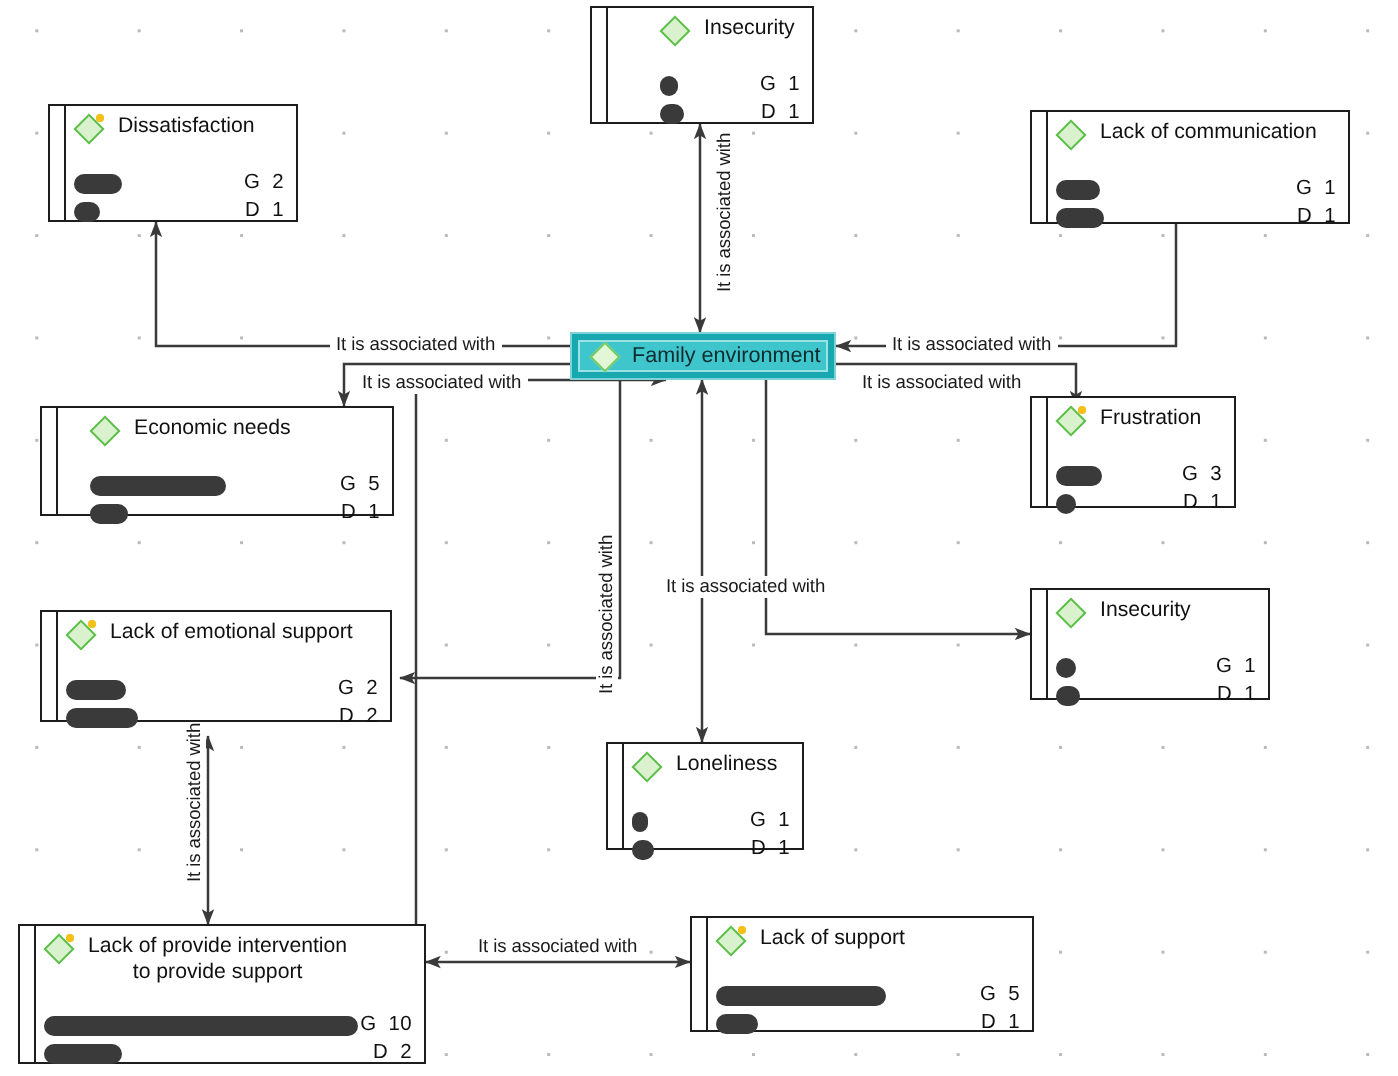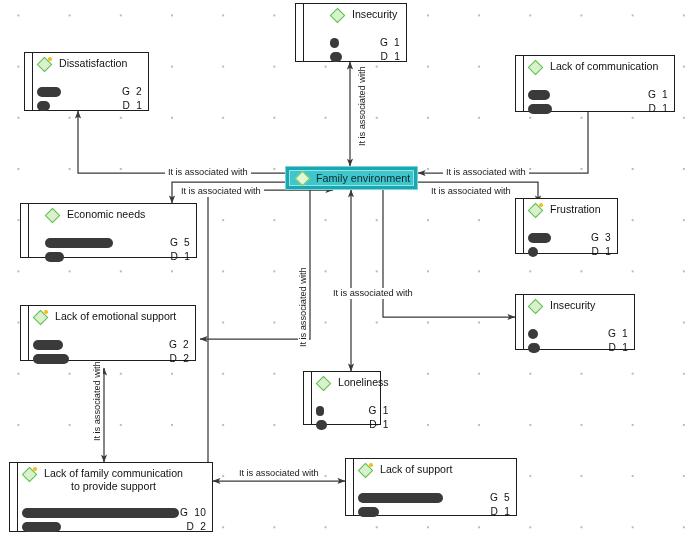--- a/index.html
+++ b/index.html
@@ -360,21 +360,21 @@
           <span class="mlabel">G  1</span>
         </div>
         <div class="metric">
           <span class="bar" style="width:12px;"></span>
           <span class="mlabel">D  1</span>
         </div>
       </div>
     </div>
   </div>
 
-  <div class="node" style="left:303px;top:371px;width:78px;height:54px;">
+  <div class="node" style="left:303px;top:371px;width:99px;height:54px;">
     <div class="gutter"></div>
     <div class="body">
       <div class="titlerow">
         <span class="diamond">
             <i></i>
           </span>
         <span class="title">Loneliness</span>
       </div>
       <div class="metrics">
         <div class="metric">
@@ -390,21 +390,21 @@
   </div>
 
   <div class="node" style="left:9px;top:462px;width:204px;height:70px;">
     <div class="gutter"></div>
     <div class="body">
       <div class="titlerow">
         <span class="diamond flagged">
             <i></i>
             <b></b>
           </span>
-        <span class="title two-line"><span>Lack of family communication</span><br><span>to provide support</span></span>
+        <span class="title two-line"><span>Lack of provide intervention</span><br><span>to provide support</span></span>
       </div>
       <div class="metrics">
         <div class="metric">
           <span class="bar" style="width:157px;"></span>
           <span class="mlabel">G  10</span>
         </div>
         <div class="metric">
           <span class="bar" style="width:39px;"></span>
           <span class="mlabel">D  2</span>
         </div>

